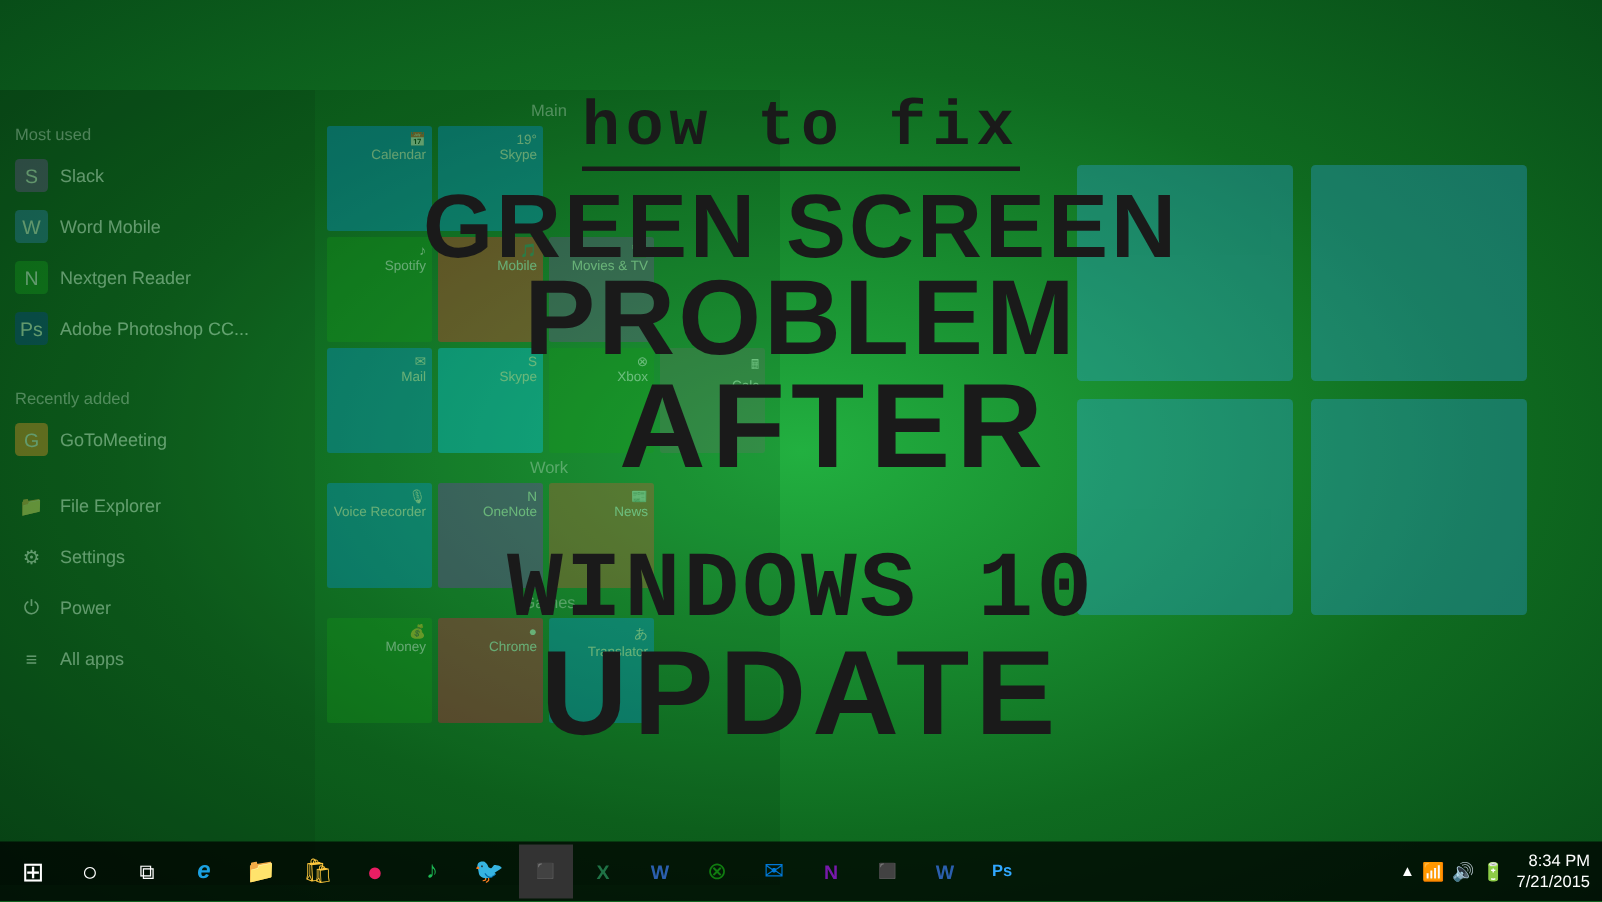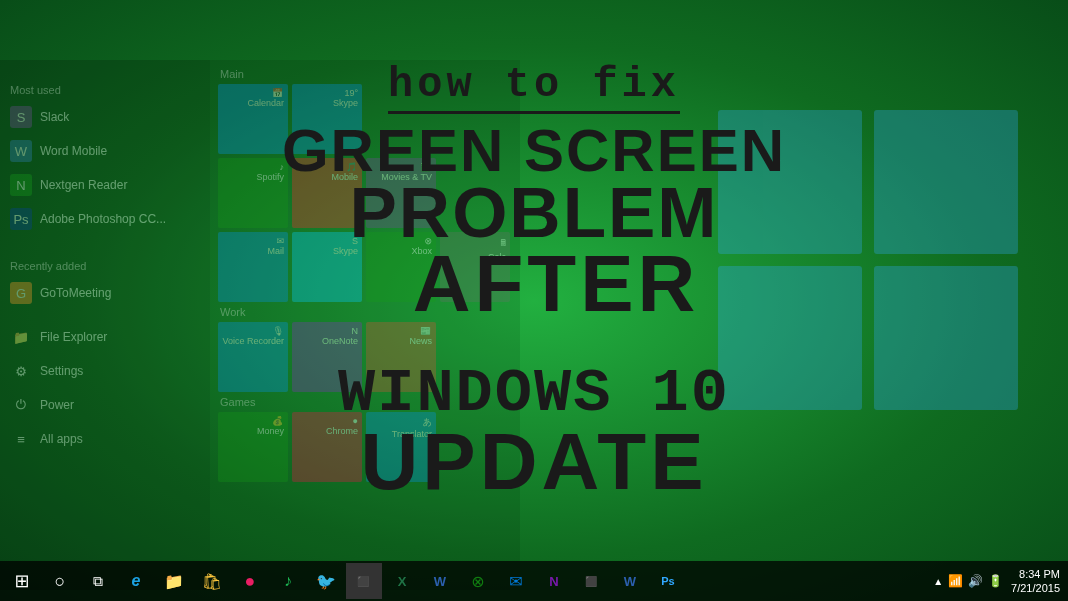--- a/index.html
+++ b/index.html
@@ -72,20 +72,21 @@
       height: 100%;
       background: rgba(0,0,0,0.3);
       padding: 8px;
     }
 
     .tile-section-label {
       color: #ccc;
       font-size: 11px;
       margin-bottom: 4px;
       padding-left: 2px;
+      text-align: center;
     }
 
     .tile-row {
       display: flex;
       gap: 4px;
       margin-bottom: 4px;
     }
 
     .tile {
       border-radius: 2px;

